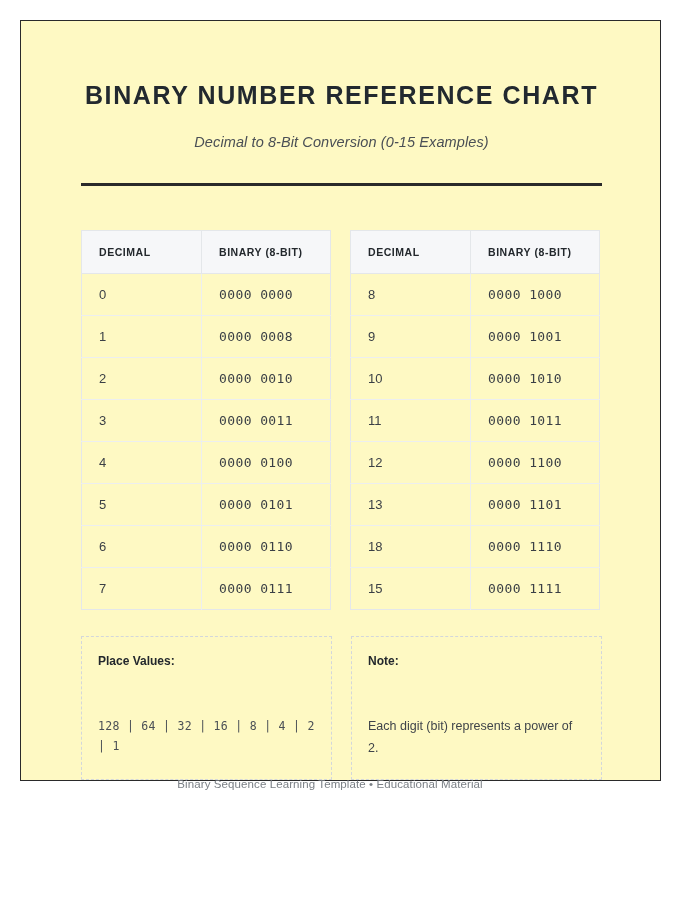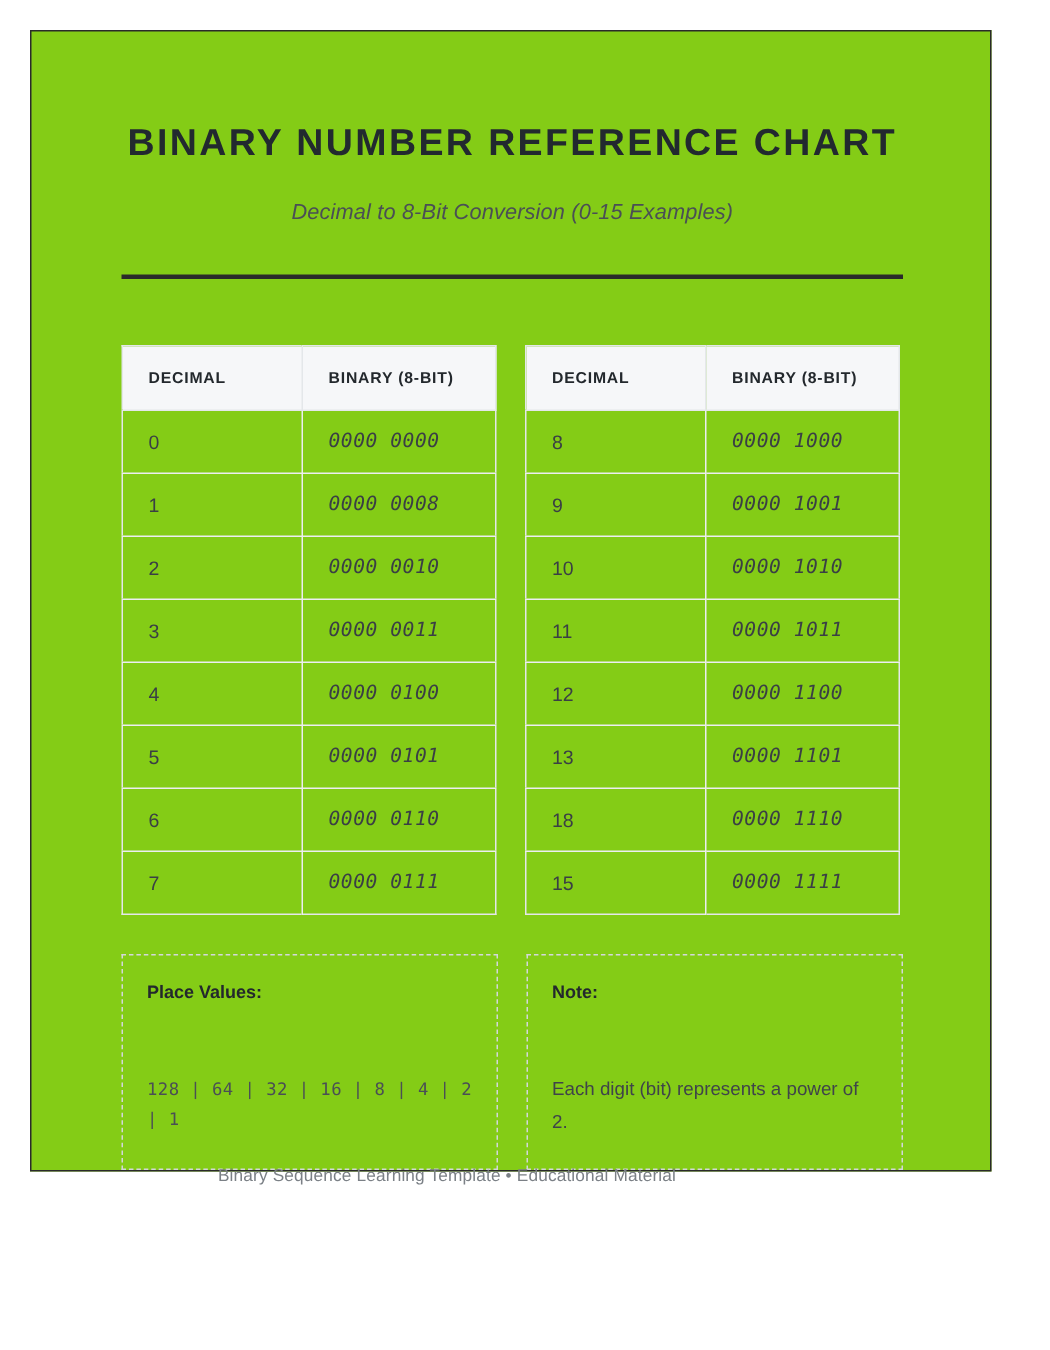--- a/index.html
+++ b/index.html
@@ -17,21 +17,21 @@
   }
 
   
   .page-frame {
     position: absolute;
     left: 20px;
     top: 20px;
     width: 641px;
     height: 761px;
     border: 1px solid #2a2a2a;
-    background: #84cc16;
+    background: #fef9c3;
     box-sizing: border-box;
     padding-left: 12px;
   }
 
   .page-inner {
     position: absolute;
     left: 60px;
     top: 0;
     width: 521px;
   }
@@ -95,21 +95,20 @@
     color: #3a3f45;
     height: 15px;
   }
   .bin-table tr:last-child td { border-bottom: none; }
   .col-dec { width: 102px; }
   .cell-binary {
     font-family: "DejaVu Sans Mono", monospace;
     font-size: 12px;
     color: #2d7dbd;
     letter-spacing: 0.4px;
-    font-style: italic;
   }
 
   
   .info-row {
     display: flex;
     gap: 19px;
     margin-top: 26px;
   }
   .info-box {
     width: 251px;
@@ -140,20 +139,21 @@
   
   .doc-footer {
     position: absolute;
     left: 0;
     top: 778px;
     width: 596px;
     text-align: center;
     font-size: 11.5px;
     color: #7b8086;
     letter-spacing: 0.1px;
+    padding-left: 32px;
   }
 </style>
 </head>
 <body>
 
 <div class="page-frame">
   <div class="page-inner">
 
     <h1 class="doc-title">BINARY NUMBER REFERENCE CHART</h1>
 

